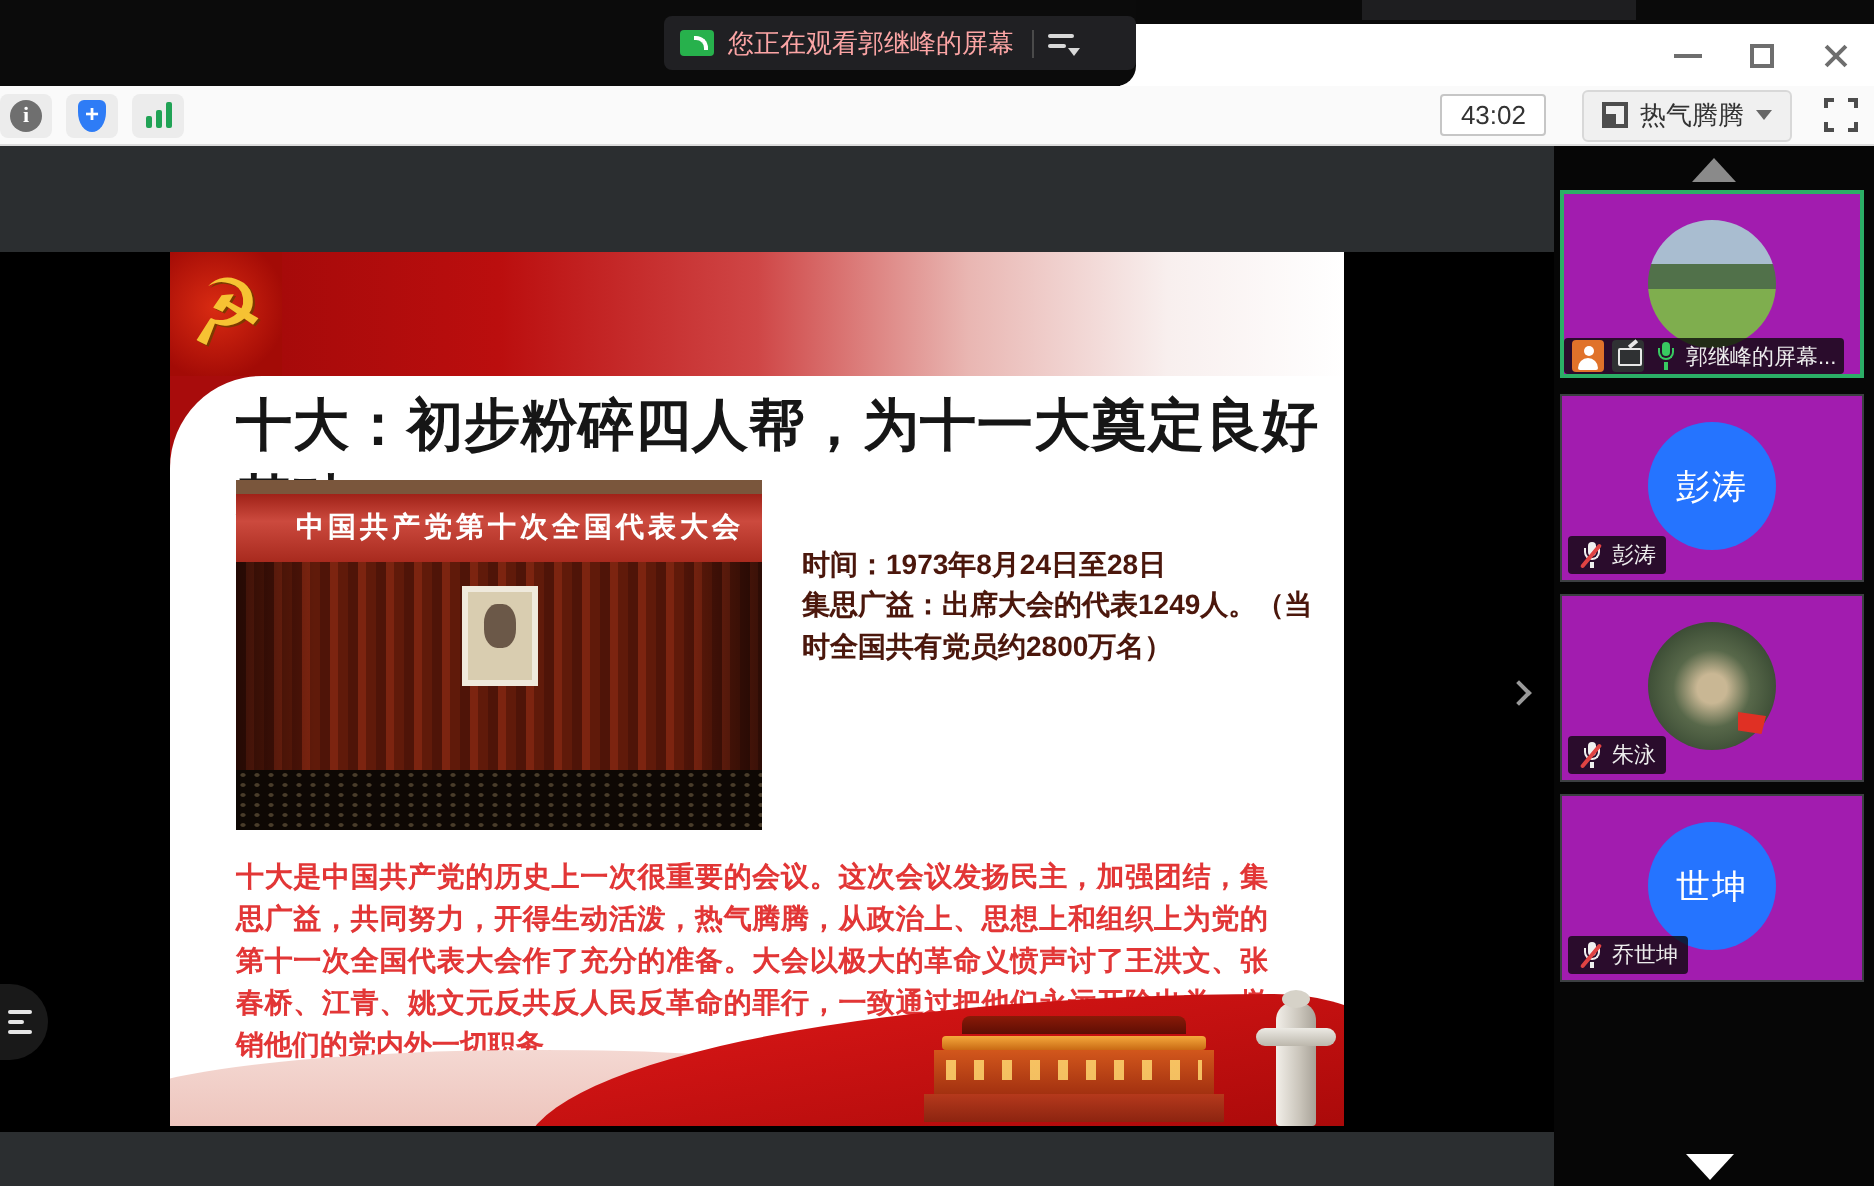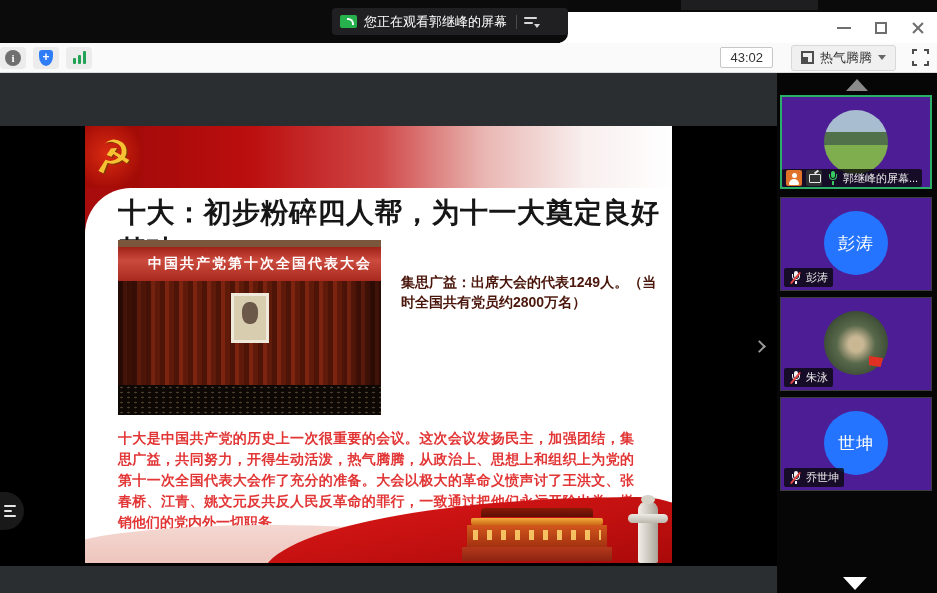--- a/index.html
+++ b/index.html
@@ -16,21 +16,21 @@
   .win-close { position:relative; width:14px; height:14px; }
   .win-close::before, .win-close::after { content:""; position:absolute; left:0; top:6px; width:14px; height:2px; background:#6e6e6e; }
   .win-close::before { transform:rotate(45deg); } .win-close::after { transform:rotate(-45deg); }
 
   .banner { position:absolute; left:0; top:0; width:568px; height:43px; background:#0b0b0b; border-radius:0 0 10px 0; z-index:5; }
   .share-pill { position:absolute; left:332px; top:8px; width:236px; height:27px; background:#202023; border-radius:4px;
                 display:flex; align-items:center; padding:0 8px; gap:7px; }
   .share-ico { width:17px; height:13px; background:#27b14c; border-radius:2px; position:relative; flex:none; }
   .share-ico::after { content:""; position:absolute; right:3px; top:3px; width:5px; height:5px;
                       border:2px solid #fff; border-left:none; border-bottom:none; border-radius:0 6px 0 0; }
-  .share-text { color:#ffffff; font-size:13px; white-space:nowrap; }
+  .share-text { color:#fca5a5; font-size:13px; white-space:nowrap; }
   .pill-divider { width:1px; height:14px; background:#4a4a4a; margin-left:2px; }
   .pill-menu { position:relative; width:16px; height:12px; cursor:pointer; }
   .pill-menu span { position:absolute; left:0; height:2px; background:#d8d8d8; border-radius:1px; }
   .pill-menu span:nth-child(1) { top:1px; width:13px; }
   .pill-menu span:nth-child(2) { top:6px; width:9px; }
   .pill-menu::after { content:""; position:absolute; right:0; bottom:0; width:0; height:0;
                       border-left:3px solid transparent; border-right:3px solid transparent; border-top:4px solid #d8d8d8; }
 
   
   .toolbar { position:absolute; left:0; top:43px; width:937px; height:30px; background:#fafafa; border-bottom:1px solid #dcdcdc;
@@ -115,21 +115,21 @@
   .huabiao::before { content:""; position:absolute; top:13px; left:-10px; width:40px; height:9px;
                      background:linear-gradient(#eceae4,#bcb7ac); border-radius:5px; }
   .huabiao::after { content:""; position:absolute; top:-6px; left:3px; width:14px; height:9px; background:#d6d2c8; border-radius:50%; }
 
   
   #sidebar { position:absolute; left:777px; top:73px; width:160px; height:520px; background:#060606; }
   .scroll-up { position:absolute; left:69px; top:6px; width:0; height:0; cursor:pointer;
                border-left:11px solid transparent; border-right:11px solid transparent; border-bottom:12px solid #8a8a8a; }
   .scroll-down { position:absolute; left:66px; top:504px; width:0; height:0; cursor:pointer;
                  border-left:12px solid transparent; border-right:12px solid transparent; border-top:13px solid #ffffff; }
-  .tile { position:absolute; left:3px; width:152px; height:94px; background:#4c1d95; border:1px solid #3c3f42; cursor:pointer; }
+  .tile { position:absolute; left:3px; width:152px; height:94px; background:#a21caf; border:1px solid #3c3f42; cursor:pointer; }
   .tile.active { border:2px solid #2bae66; }
   .avatar { position:absolute; left:50%; top:13px; transform:translateX(-50%); width:64px; height:64px; border-radius:50%;
             overflow:hidden; display:flex; align-items:center; justify-content:center; }
   .avatar.blue { background:#2574ff; color:#fff; font-size:17px; letter-spacing:1px; }
   .avatar.landscape { background:linear-gradient(#a9bdd0 0 34%, #51714a 34% 54%, #7fae4e 54% 100%); }
   .avatar.forest { background:radial-gradient(circle at 50% 52%, #c9b794 0 16%, #58684a 42%, #394a33 75%, #2c3a28 100%); }
   .avatar.lilac { background:
       radial-gradient(circle at 35% 32%, #c7a9ce 0 14%, transparent 15%),
       radial-gradient(circle at 64% 28%, #cdb3d4 0 15%, transparent 16%),
       radial-gradient(circle at 50% 52%, #b697be 0 22%, transparent 23%),
@@ -227,20 +227,21 @@
         <div class="photo">
           <div class="p-top"></div>
           <div class="p-banner">中国共产党第十次全国代表大会</div>
           <div class="p-hall">
             <div class="p-portrait"></div>
           </div>
           <div class="p-crowd"></div>
         </div>
 
         <div class="slide-info">
+          <div>时间：1973年8月24日至28日</div>
           <div>集思广益：出席大会的代表1249人。（当时全国共有党员约2800万名）</div>
         </div>
 
         <div class="slide-para">十大是中国共产党的历史上一次很重要的会议。这次会议发扬民主，加强团结，集思广益，共同努力，开得生动活泼，热气腾腾，从政治上、思想上和组织上为党的第十一次全国代表大会作了充分的准备。大会以极大的革命义愤声讨了王洪文、张春桥、江青、姚文元反共反人民反革命的罪行，一致通过把他们永远开除出党，撤销他们的党内外一切职务。</div>
 
         <div class="swoosh-light"></div>
         <div class="swoosh-red"></div>
         <div class="tiananmen">
           <div class="t-roof"></div>
             <div class="t-roof2"></div>

